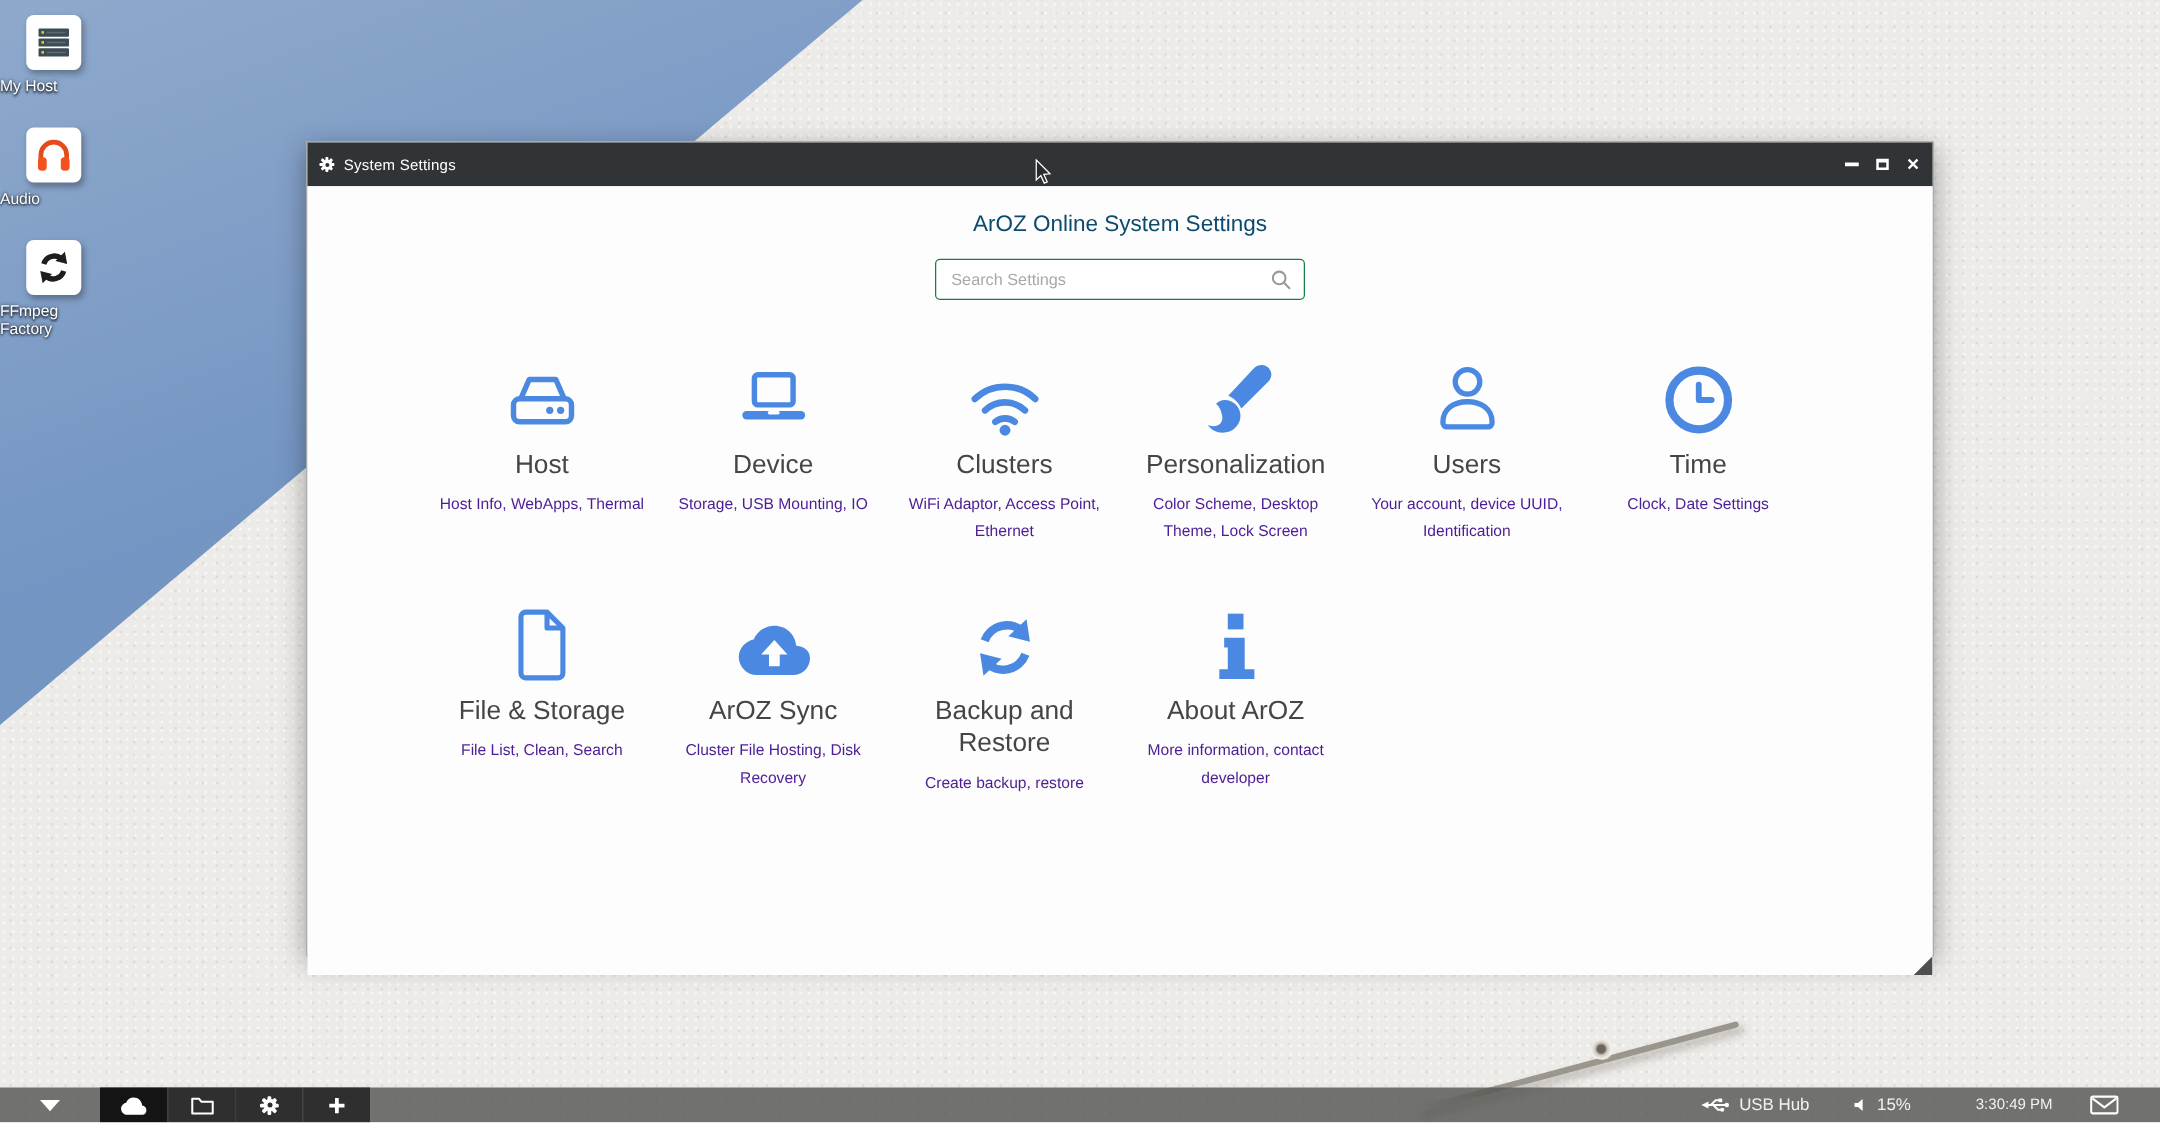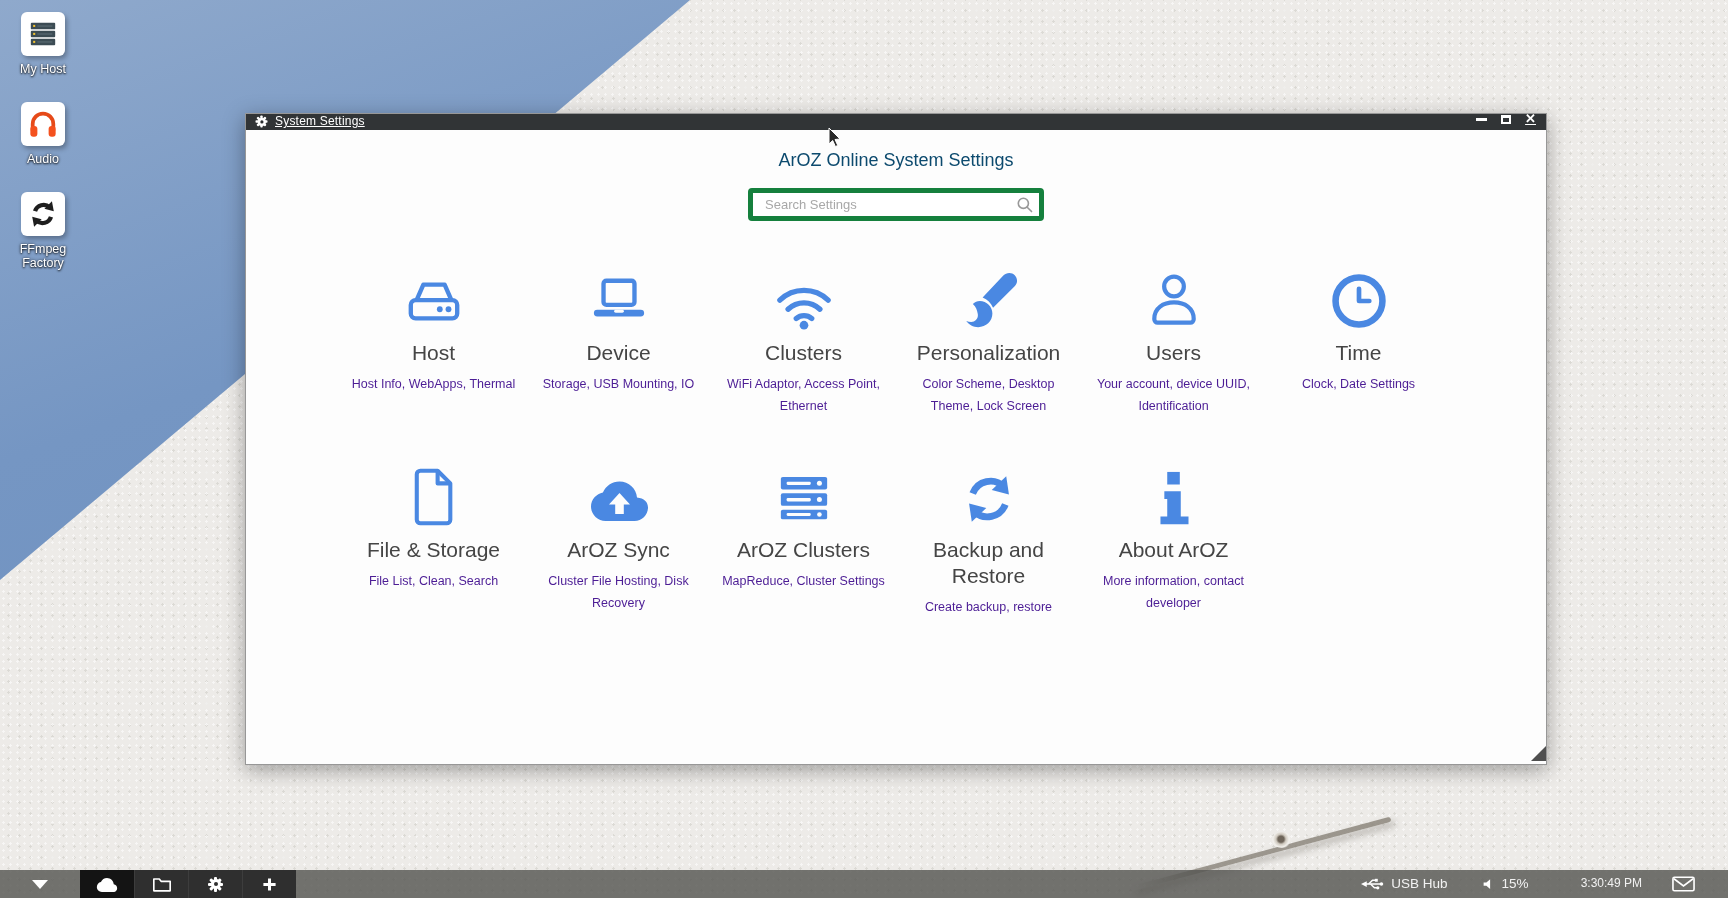--- a/index.html
+++ b/index.html
@@ -18,43 +18,43 @@
     clip-path:polygon(0 0, 690px 0, 0 580px); }
   .stick { position:absolute; left:1132px; top:886px; width:268px; height:5px;
     background:linear-gradient(to right, rgba(120,115,105,0), rgba(128,122,112,.75) 25%, rgba(140,134,124,.85));
     border-radius:3px; transform:rotate(-15deg); transform-origin:left center;
     box-shadow:3px 5px 7px rgba(105,100,92,.45); }
   .hole { position:absolute; left:1272px; top:832px; width:20px; height:16px; border-radius:50%;
     background:radial-gradient(circle at 45% 45%, #6e655a 0 3px, #cfc9bf 5px, #f2f0ec 8px, rgba(242,240,236,0) 10px); }
 
   
   .desk-icons { position:absolute; left:0; top:12px; width:86px; }
-  .desk-icon { width:86px; margin-bottom:26px; text-align:center; cursor:pointer; }
+  .desk-icon { width:86px; margin-bottom:26px; cursor:pointer; }
   .desk-card { width:44px; height:44px; margin:0 auto; background:#fff; border-radius:6px;
     box-shadow:2px 3px 5px rgba(0,0,0,.3); display:flex; align-items:center; justify-content:center; }
   .desk-label { margin-top:6px; font-size:12.5px; color:#fff; line-height:14px;
     text-shadow:0 1px 2px rgba(0,0,0,.85), 0 0 3px rgba(0,0,0,.7); }
 
   
   .window { position:absolute; left:245px; top:113px; width:1302px; height:652px;
     background:#fdfdfd; border:1px solid #979797; box-shadow:0 5px 20px rgba(0,0,0,.35); }
-  .titlebar { height:16px; background:rgba(42,45,48,.97); display:flex; align-items:flex-start;
-    padding:0 8px; color:#fff; cursor:default;text-decoration:underline; }
+  .titlebar { height:35px; background:rgba(42,45,48,.97); display:flex; align-items:center;
+    padding:0 8px; color:#fff; cursor:default; }
   .titlebar .wtitle { font-size:12px; margin-left:6px; letter-spacing:.2px; }
   .wcontrols { margin-left:auto; display:flex; align-items:center; gap:14px; padding-right:2px; }
   .wc-min { width:11px; height:3px; background:#fff; cursor:pointer; }
   .wc-max { width:10px; height:9px; border:2px solid #fff; border-top-width:3px; cursor:pointer; }
   .wc-close { color:#fff; font-size:13px; font-weight:bold; line-height:10px; cursor:pointer; }
   .wcontent { position:relative; height:631px; overflow:hidden; background:#fdfdfd; }
   .grip { position:absolute; right:0; bottom:0; width:0; height:0;
     border-left:15px solid transparent; border-bottom:15px solid #4f4f4f; cursor:nwse-resize; }
 
   .heading { margin-top:20px; text-align:center; font-size:18px; font-weight:400; color:#0c4a6e; }
   .searchwrap { position:relative; width:296px; margin:17px auto 0; }
-  .searchwrap input { width:296px; height:33px; border:5px solid #15803d; border-radius:4px;
+  .searchwrap input { width:296px; height:33px; border:1px solid #15803d; border-radius:4px;
     padding:0 32px 0 12px; font-size:13px; color:#555; outline:none; font-family:"Liberation Sans",sans-serif; }
   .searchwrap input::placeholder { color:#a8a8a8; }
   .searchwrap svg { position:absolute; right:10px; top:8px; }
 
   .grid { width:1110px; margin:44px auto 0; display:flex; flex-wrap:wrap; }
   .item { width:185px; height:197px; text-align:center; cursor:pointer; }
   .item-icon { height:66px; display:flex; align-items:flex-end; justify-content:center; }
   .item-name { margin-top:9px; padding:0 14px; font-size:21px; line-height:26px; color:#454545; }
   .item-desc { margin-top:7px; padding:0 6px; font-size:12.5px; line-height:22px; color:#4c1d95; }
 
@@ -259,41 +259,20 @@
           <div class="item-icon">
             <svg width="64" height="48" viewBox="0 0 64 46">
               <path d="M50 16.5C49.4 7.5 41.8 .5 32.5 .5c-7.4 0-13.8 4.5-16.6 11C9.5 12.8 4 18.5 4 25.5 4 33.4 10.6 40 18.5 40h29C54.9 40 61 33.9 61 26.5c0-5.5-3.9-9.4-11-10z" fill="#4a88e2"></path>
               <path d="M32.5 12l10.5 11.5h-6.2V33h-8.6v-9.5H22z" fill="#fdfdfd"></path>
             </svg>
           </div>
           <div class="item-name">ArOZ Sync</div>
           <div class="item-desc">Cluster File Hosting, Disk Recovery</div>
         </div>
 
-        <div class="item">
-          <div class="item-icon">
-            <svg width="62" height="54" viewBox="0 0 64 56">
-              <g fill="#4a88e2">
-                <rect x="8" y="3" width="48" height="13" rx="2"></rect>
-                <rect x="8" y="20" width="48" height="13" rx="2"></rect>
-                <rect x="8" y="37" width="48" height="10" rx="2"></rect>
-              </g>
-              <g fill="#fdfdfd">
-                <rect x="14" y="8" width="25" height="3.4" rx="1.2"></rect>
-                  <circle cx="48" cy="9.5" r="2.6"></circle>
-                <rect x="14" y="25" width="25" height="3.4" rx="1.2"></rect>
-                  <circle cx="48" cy="26.5" r="2.6"></circle>
-                <rect x="14" y="40.5" width="25" height="3" rx="1.2"></rect>
-                  <circle cx="48" cy="42" r="2.4"></circle>
-              </g>
-            </svg>
-          </div>
-          <div class="item-name">ArOZ Clusters</div>
-          <div class="item-desc">MapReduce, Cluster Settings</div>
-        </div>
 
         <div class="item">
           <div class="item-icon">
             <svg width="58" height="58" viewBox="0 0 64 64">
               <g fill="none" stroke="#4a88e2" stroke-width="7.5">
                 <path d="M14 26a21 21 0 0 1 34.5-7.5"></path>
                 <path d="M50 38a21 21 0 0 1-34.5 7.5"></path>
               </g>
               <polygon points="51,7 54,27 35,22" fill="#4a88e2"></polygon>
               <polygon points="13,57 10,37 29,42" fill="#4a88e2"></polygon>

